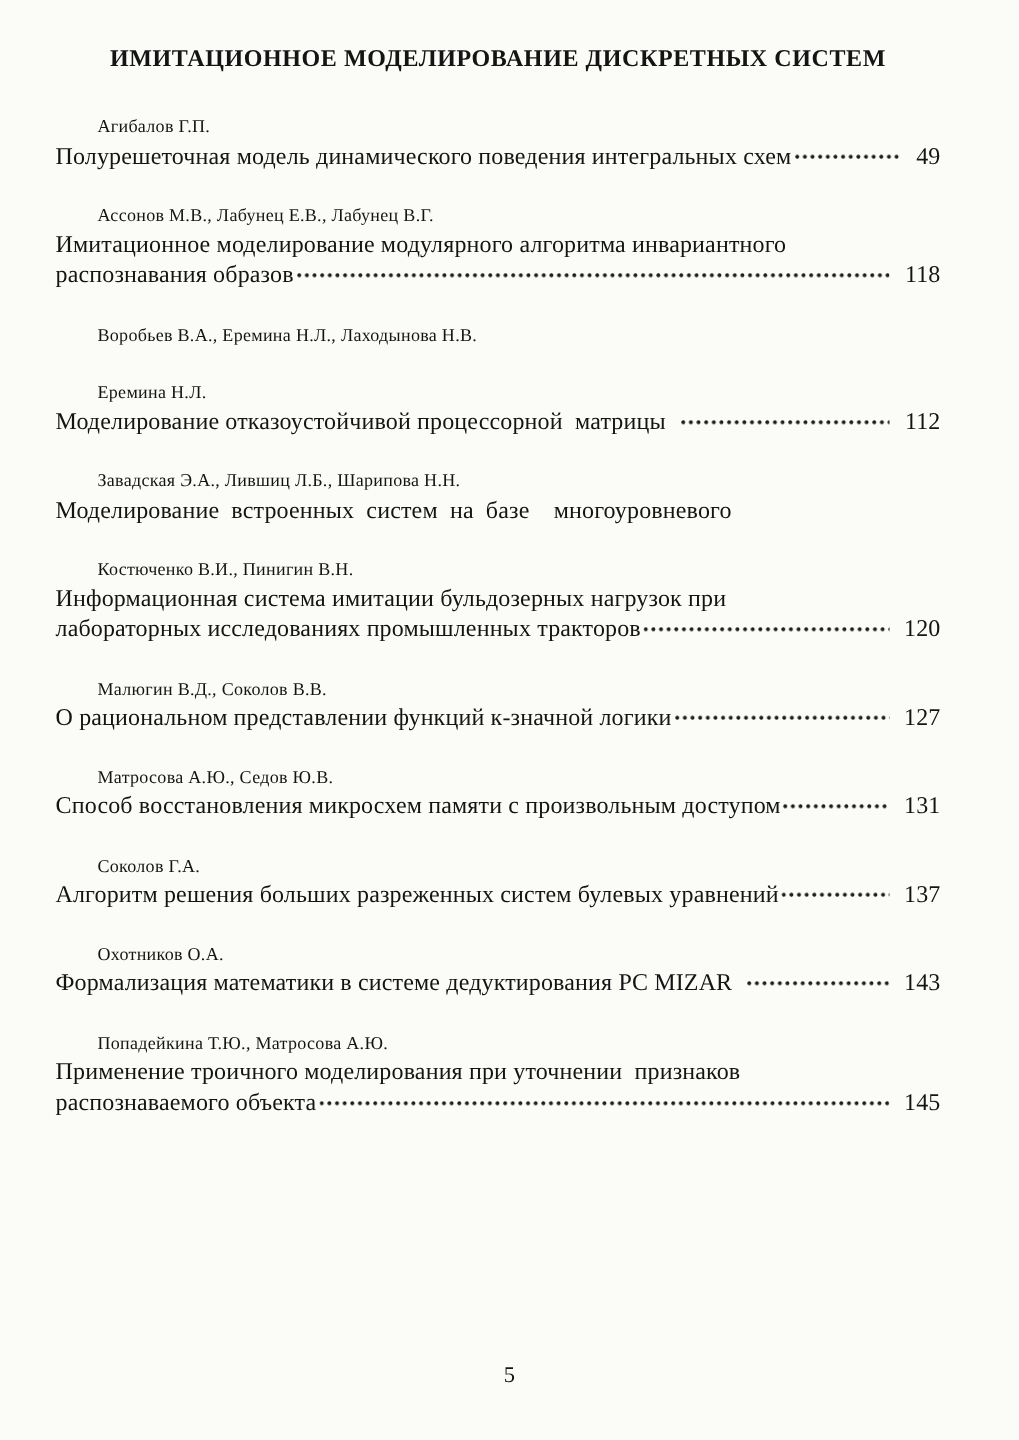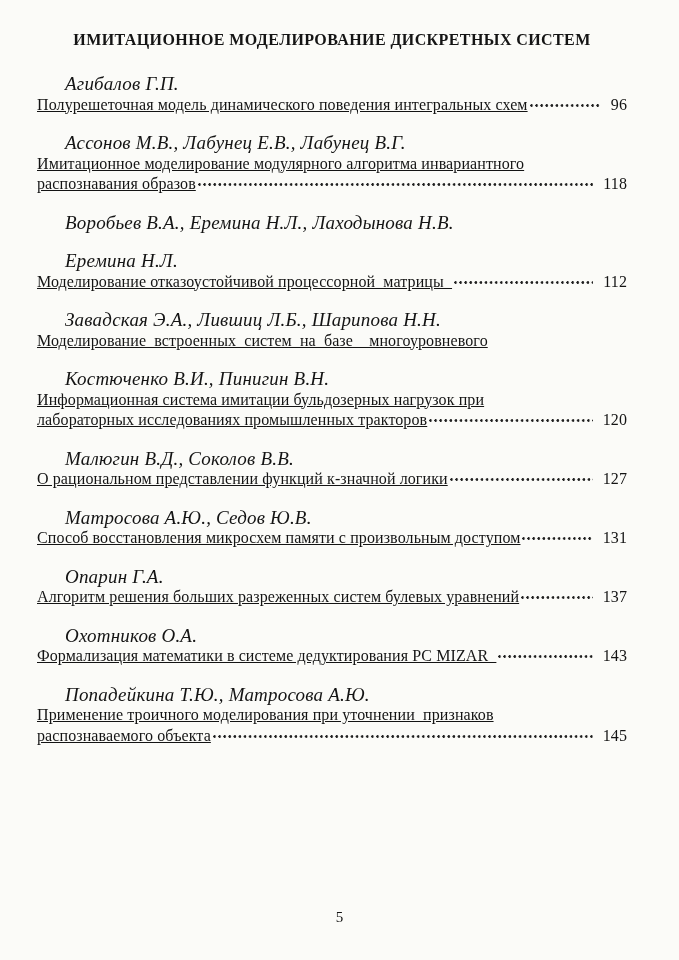--- a/index.html
+++ b/index.html
@@ -21,32 +21,31 @@
     font-weight: bold;
     font-size: 16px;
     line-height: 20px;
     letter-spacing: 0.4px;
     margin: 0 0 24px 0;
     white-space: nowrap;
   }
   .entry { margin-top: 18px; }
   .entry:first-of-type { margin-top: 0; }
   .authors {
-    font-style: italic;
-    font-size: 19px;
+    font-size: 12px;
     line-height: 20.5px;
     padding-left: 28px;
     letter-spacing: 0.2px;
   }
   .tline {
     font-size: 16px;
     line-height: 20.5px;
     letter-spacing: 0.1px;
   }
-  .tline .t { white-space: pre-wrap; text-decoration: underline; }
+  .tline .t { white-space: pre-wrap; }
   .tline.spread .t { word-spacing: 4px; text-align: center; }
   .lead-row { display: flex; align-items: baseline; }
   .leader { flex: 1 1 auto; position: relative; min-width: 12px; }
   .leader::after {
     content: "";
     position: absolute;
     left: 2px; right: 3px; bottom: 3px;
     height: 3px;
     background-image: radial-gradient(circle at 1.5px 1.5px, #1e1e1e 1.05px, rgba(0,0,0,0) 1.55px);
     background-size: 5.1px 3px;
@@ -70,21 +69,21 @@
 
 <div class="sheet">
 
   <h1 class="doc-title">ИМИТАЦИОННОЕ МОДЕЛИРОВАНИЕ ДИСКРЕТНЫХ СИСТЕМ</h1>
 
   <div class="entry">
     <div class="authors">Агибалов Г.П.</div>
     <div class="tline lead-row">
       <span class="t">Полурешеточная модель динамического поведения интегральных схем</span>
       <span class="leader"></span>
-      <span class="pg">96</span>
+      <span class="pg">49</span>
     </div>
   </div>
 
   <div class="entry">
     <div class="authors">Ассонов М.В., Лабунец Е.В., Лабунец В.Г.</div>
     <div class="tline">
       <span class="t">Имитационное моделирование модулярного алгоритма инвариантного</span>
     </div>
     <div class="tline lead-row">
       <span class="t">распознавания образов</span>
@@ -138,21 +137,21 @@
   <div class="entry">
     <div class="authors">Матросова А.Ю., Седов Ю.В.</div>
     <div class="tline lead-row">
       <span class="t">Способ восстановления микросхем памяти с произвольным доступом</span>
       <span class="leader"></span>
       <span class="pg">131</span>
     </div>
   </div>
 
   <div class="entry">
-    <div class="authors">Опарин Г.А.</div>
+    <div class="authors">Соколов Г.А.</div>
     <div class="tline lead-row">
       <span class="t">Алгоритм решения больших разреженных систем булевых уравнений</span>
       <span class="leader"></span>
       <span class="pg">137</span>
     </div>
   </div>
 
   <div class="entry">
     <div class="authors">Охотников О.А.</div>
     <div class="tline lead-row">

